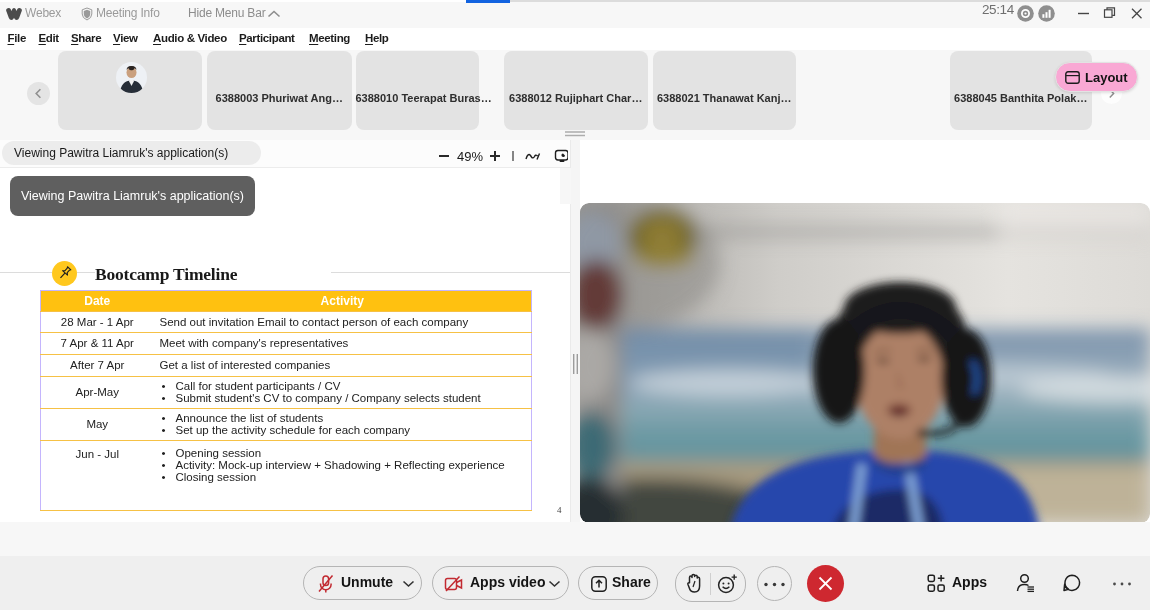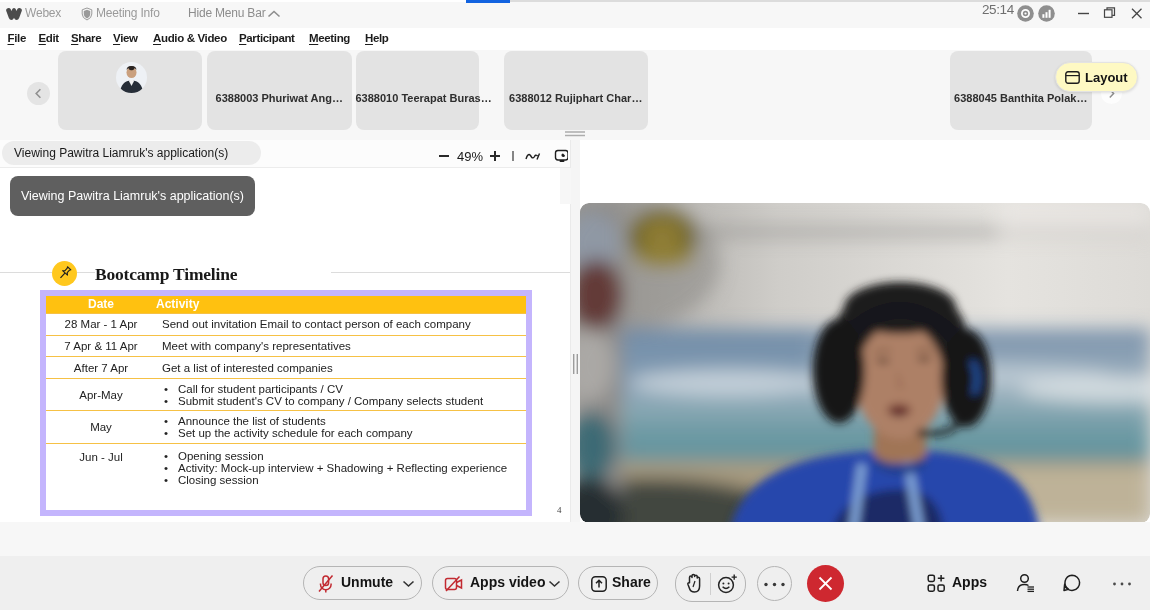--- a/index.html
+++ b/index.html
@@ -24,21 +24,21 @@
   #toolbar { left:0; top:140px; width:580px; height:28px; background:#fcfcfc; border-bottom:1px solid #ececec; }
   #viewpill { left:2px; top:1px; width:259px; height:24px; background:#ececec; border-radius:12px; font-size:12px; color:#191919; line-height:24px; padding-left:12px; }
   
   #content { left:0; top:168px; width:570px; height:354px; background:#fff; }
   #tooltip { left:10px; top:8px; width:245px; height:40px; background:#5f5f5f; border-radius:8px; color:#fff; font-size:12.5px; text-align:center; line-height:40px; }
   .decoline { position:absolute; top:103.5px; height:1px; background:#dcdcdc; }
   #pincircle { left:51.5px; top:92.5px; width:25px; height:25px; border-radius:50%; background:#ffc81e; }
   #slidetitle { left:95px; top:96px; font-family:"Liberation Serif",serif; font-size:17.5px; font-weight:bold; color:#191919; letter-spacing:-0.2px; }
   
   #ttable { left:40px; top:121.5px; width:492px; border-collapse:collapse; table-layout:fixed; position:absolute; }
-  #ttable { border:6px solid #c4b5fd;padding-left:40px; } #ttable td { border-top:1px solid #f6c145; border-bottom:1px solid #f6c145; font-size:11.5px; color:#222; vertical-align:middle; }
+  #ttable { border:1px solid #c4b5fd;padding-left:40px; } #ttable td { border-top:1px solid #f6c145; border-bottom:1px solid #f6c145; font-size:11.5px; color:#222; vertical-align:middle; }
   #ttable tr.hdr td { background:#ffc110; color:#fff; font-weight:bold; border:none; font-size:12px; }
   #ttable td.c1 { text-align:center; width:113px; }
   #ttable td.c2 { padding-left:6px; }
   .bul { display:flex; }
   .bul span.b { width:16px; text-align:left; padding-left:2px; flex:none; }
   #pagenum { left:557px; top:337px; font-family:"Liberation Serif",serif; font-size:9px; color:#444; }
   
   #divstrip { left:570px; top:140px; width:10px; height:416px; background:#f5f5f5; border-left:1px solid #eaeaea; }
   #rightpanel { left:580px; top:140px; width:570px; height:382px; background:#fff; }
   
@@ -118,29 +118,32 @@
   </div>
   <div class="tile" style="left:207px;width:144.5px">
       <div class="tiletext">6388003 Phuriwat Ang…</div>
     </div>
   <div class="tile" style="left:355.5px;width:123px">
       <div class="tiletext">6388010 Teerapat Buras…</div>
     </div>
   <div class="tile" style="left:504px;width:143.5px">
       <div class="tiletext">6388012 Rujiphart Char…</div>
     </div>
+  <div class="tile" style="left:652.5px;width:143.5px">
+      <div class="tiletext">6388021 Thanawat Kanj…</div>
+    </div>
   <div class="tile" style="left:949.5px;width:142.5px">
       <div class="tiletext">6388045 Banthita Polak…</div>
     </div>
   <div class="abs" style="left:1100.5px;top:83px;width:21px;height:21px;border-radius:50%;background:#fdfdfd">
     <svg width="21" height="21" viewBox="0 0 21 21">
         <path d="M8.8 6.5 L12.6 10.5 L8.8 14.5" fill="none" stroke="#8f8f8f" stroke-width="1.5"></path>
       </svg>
   </div>
-  <div class="abs" style="left:1055px;top:62px;width:83px;height:30px;border-radius:15px;background:#fef9c3;border:1px solid #e3e3e3;box-shadow:0 1px 3px rgba(0,0,0,0.12)">
+  <div class="abs" style="left:1055px;top:62px;width:83px;height:30px;border-radius:15px;background:#f9a8d4;border:1px solid #e3e3e3;box-shadow:0 1px 3px rgba(0,0,0,0.12)">
     <svg style="position:absolute;left:9px;top:8px" width="15" height="13" viewBox="0 0 15 13">
       <rect x="0.8" y="0.8" width="13.4" height="11.4" rx="2.2" fill="none" stroke="#1c1c1c" stroke-width="1.4"></rect>
       <line x1="0.8" y1="4.6" x2="14.2" y2="4.6" stroke="#1c1c1c" stroke-width="1.2"></line>
     </svg>
     <div style="position:absolute;left:29px;top:7px;font-size:13px;font-weight:bold;color:#141414">Layout</div>
   </div>
   <svg class="abs" style="left:564px;top:130px" width="22" height="8" viewBox="0 0 22 8">
     <line x1="1" y1="2" x2="21" y2="2" stroke="#adadad" stroke-width="1.5"></line>
     <line x1="1" y1="5.5" x2="21" y2="5.5" stroke="#adadad" stroke-width="1.5"></line>
   </svg>
@@ -169,21 +172,21 @@
           <path d="M10.2 5.5 h4.6 l-0.8 1.2 v3.4 l1.8 1.6 h-6.6 l1.8 -1.6 v-3.4 Z" fill="#ffc81e" stroke="#1e1e1e" stroke-width="1.1" stroke-linejoin="round"></path>
           <line x1="12.5" y1="11.9" x2="12.5" y2="18.5" stroke="#1e1e1e" stroke-width="1.2"></line>
         </g>
       </svg>
     </div>
     <div class="abs" id="slidetitle">Bootcamp Timeline</div>
     <table id="ttable">
       <tbody>
           <tr class="hdr" style="height:21px">
             <td class="c1">Date</td>
-            <td class="c2" style="text-align:left;padding-left:0">Activity</td>
+            <td class="c2" style="text-align:center;padding-left:0">Activity</td>
           </tr>
       <tr style="height:21.5px">
             <td class="c1">28 Mar - 1 Apr</td>
             <td class="c2">Send out invitation Email to contact person of each company</td>
           </tr>
       <tr style="height:21.5px">
             <td class="c1">7 Apr &amp; 11 Apr</td>
             <td class="c2">Meet with company's representatives</td>
           </tr>
       <tr style="height:22px">

